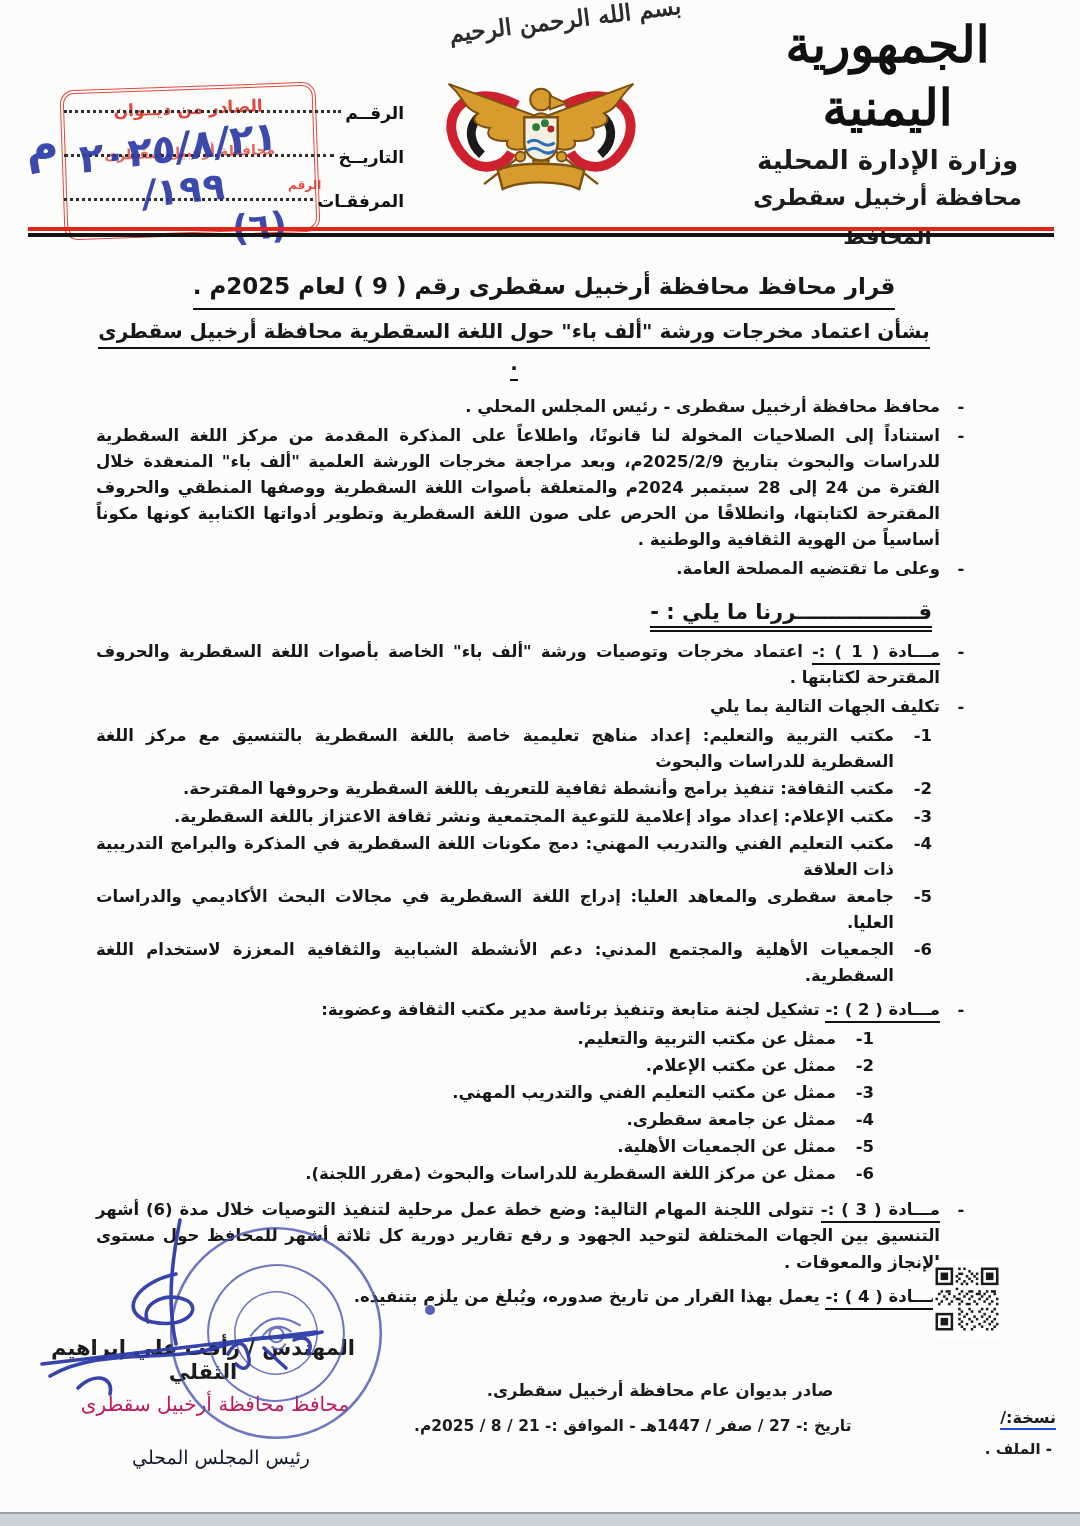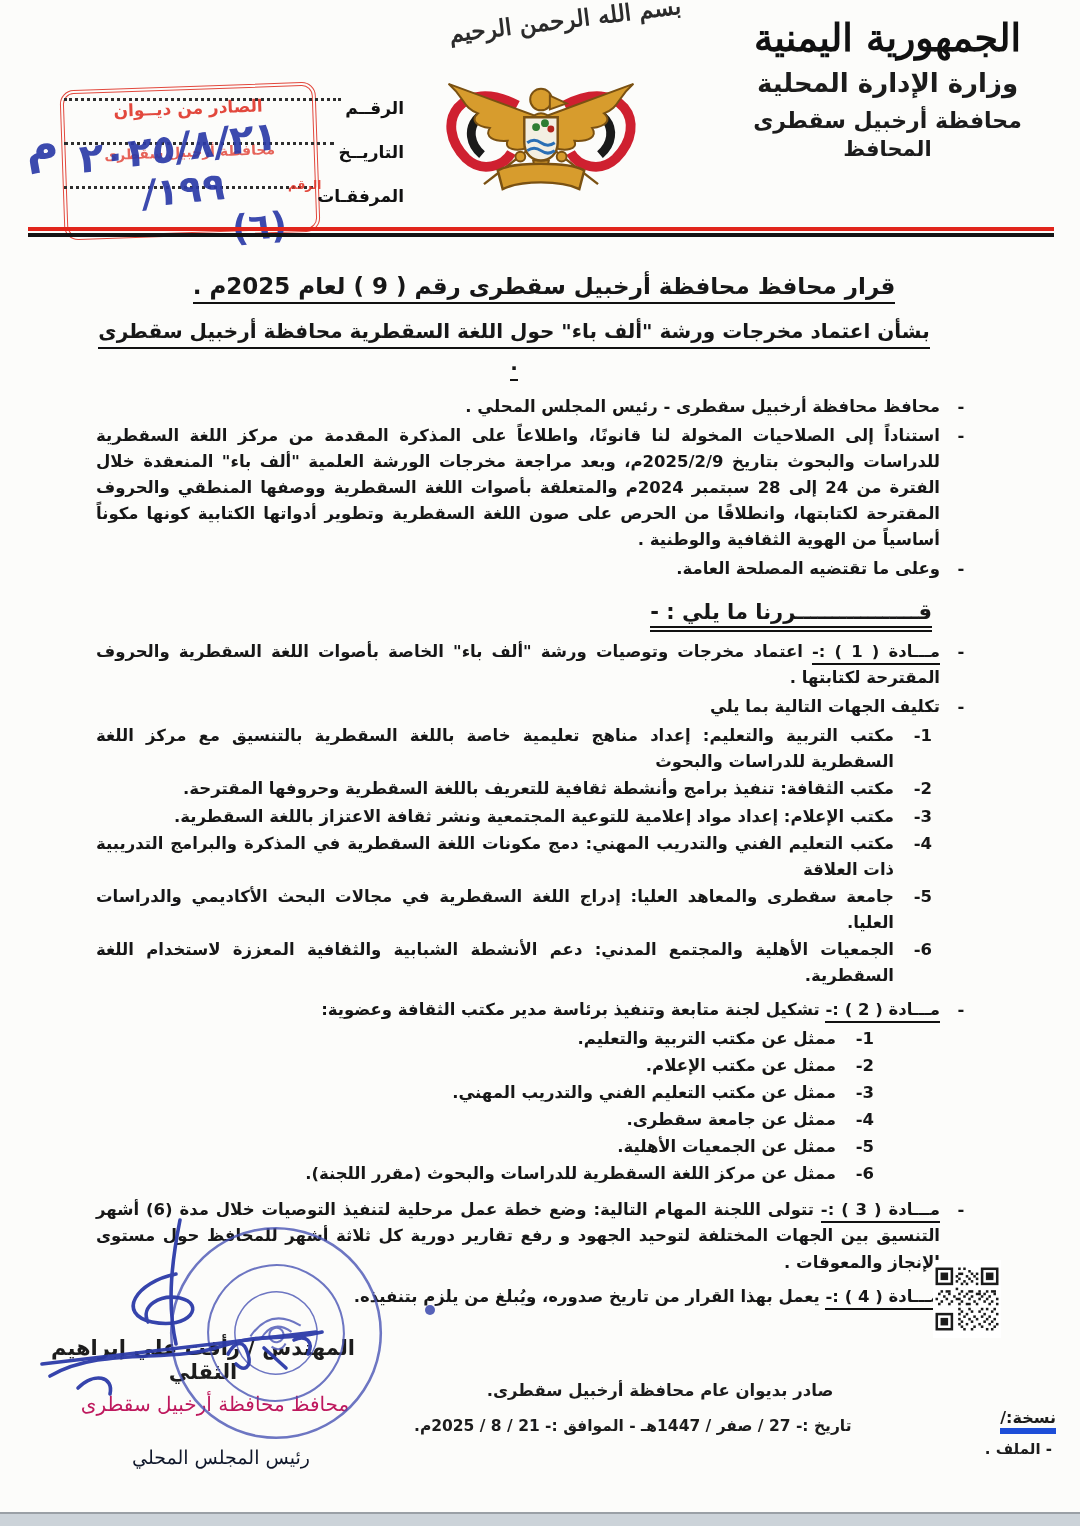--- a/index.html
+++ b/index.html
@@ -9,54 +9,54 @@
     font-family:"DejaVu Sans",sans-serif;direction:rtl;
   }
   
   .bismillah{
     position:absolute;left:440px;top:6px;width:250px;text-align:center;
     font-family:"DejaVu Serif",serif;font-weight:bold;font-size:23px;color:#2b2b2b;
     transform:rotate(-7deg);letter-spacing:1px;
   }
   .emblem{position:absolute;left:423px;top:58px;}
   .org{position:absolute;right:20px;top:14px;width:345px;text-align:center;}
-  .org-republic{font-family:"DejaVu Serif",serif;font-weight:bold;font-size:38px;line-height:1.25;color:#111;}
+  .org-republic{font-family:"DejaVu Serif",serif;font-weight:bold;font-size:50px;line-height:1.25;color:#111;}
   .org-ministry{font-weight:bold;font-size:26px;margin-top:6px;}
   .org-gov{font-weight:bold;font-size:22px;margin-top:10px;}
-  .org-office{font-weight:bold;font-size:21px;margin-top:4px;}
+  .org-office{font-weight:bold;font-size:21px;margin-top:15px;}
   
   .red-stamp{
     position:absolute;left:62px;top:86px;width:248px;height:142px;
     border:4px double #e0392d;border-radius:14px;transform:rotate(-2deg);
     color:#e0392d;text-align:center;opacity:.92;
   }
   .rs-l1{font-weight:bold;font-size:17px;margin-top:8px;}
   .rs-l2{font-weight:bold;font-size:14px;margin-top:26px;opacity:.85;}
   .red-mini{position:absolute;left:288px;top:178px;color:#e0392d;font-size:12px;font-weight:bold;opacity:.9;}
   
   .fields{position:absolute;left:64px;top:98px;width:342px;}
-  .frow{display:flex;align-items:flex-start;height:30px;margin-bottom:14px;}
+  .frow{display:flex;align-items:center;height:30px;margin-bottom:14px;}
   .flabel{font-weight:bold;font-size:17px;color:#111;white-space:nowrap;padding-right:2px;}
   .dots{flex:1;border-bottom:3px dotted #2e2e2e;margin:0 4px 4px 0;}
   
   .hand{position:absolute;color:#2c3ba8;font-weight:bold;direction:ltr;opacity:.92;}
   .hand-date{left:78px;top:124px;font-size:40px;transform:rotate(-7deg) skewX(-6deg);letter-spacing:3px;}
   .hand-meem{left:24px;top:118px;font-size:46px;transform:rotate(-10deg);}
   .hand-num{left:142px;top:168px;font-size:38px;transform:rotate(-6deg) skewX(-6deg);letter-spacing:4px;}
   .hand-att{left:232px;top:206px;font-size:36px;transform:rotate(-4deg);}
   
   .sep-red{position:absolute;left:28px;top:227px;width:1026px;height:4px;background:#e1251b;}
   .sep-black{position:absolute;left:28px;top:233px;width:1026px;height:4px;background:#141414;}
   
   .doc-body{
     position:absolute;top:254px;right:148px;left:96px;
     font-weight:bold;font-size:16.5px;line-height:1.58;text-align:right;color:#171717;
   }
   .title{text-align:center;font-size:23px;margin:14px 0 10px;transform:translateX(30px);}
-  .title span{border-bottom:2.5px solid #111;padding-bottom:3px;}
+  .title span{border-bottom:2.5px solid #111;padding-bottom:9px;}
   .subject{text-align:center;font-size:20px;margin:12px 0 14px;}
   .subject span{border-bottom:2.5px solid #111;padding-bottom:4px;}
   .row{display:flex;margin:3px 0;}
   .dash{width:30px;margin-left:6px;margin-right:-44px;text-align:center;flex:none;}
   .rtext{flex:1;}
   .just{text-align:justify;}
   .decision{font-size:21px;margin:14px 0 10px;}
   .decision span{border-bottom:6px double #111;padding-bottom:2px;}
   .art-label{border-bottom:2.5px solid #111;padding-bottom:2px;white-space:nowrap;margin-top:20px;}
   .numlist{margin:2px 0;}
@@ -69,21 +69,21 @@
     text-align:center;font-family:"DejaVu Serif",serif;font-size:20px;
     margin-top:14px;transform:translateX(62px);
   }
   
   .sig-name{position:absolute;left:14px;top:1336px;width:378px;text-align:center;font-weight:bold;font-size:21px;}
   .sig-role1{position:absolute;left:72px;top:1392px;width:286px;text-align:center;font-family:"DejaVu Serif",serif;font-size:20px;color:#be185d;}
   .sig-role2{position:absolute;left:118px;top:1446px;width:206px;text-align:center;font-family:"DejaVu Serif",serif;font-size:19px;color:#0f172a;}
   .issued{position:absolute;left:468px;top:1381px;width:384px;text-align:center;font-weight:bold;font-size:16.5px;}
   .date-line{position:absolute;left:414px;top:1417px;width:466px;text-align:left;font-weight:bold;font-size:15.5px;}
   .copy-label{position:absolute;right:24px;top:1408px;font-weight:bold;font-size:16px;}
-  .copy-label span{border-bottom:6px solid #1d4ed8;padding-bottom:1px;}
+  .copy-label span{border-bottom:2px solid #1d4ed8;padding-bottom:1px;}
   .copy-item{position:absolute;right:28px;top:1440px;font-weight:bold;font-size:15px;}
   .qr{position:absolute;left:933px;top:1258px;}
   .blue-stamp{position:absolute;left:163px;top:1220px;opacity:.8;transform:rotate(-12deg);}
   .signature-svg{position:absolute;left:18px;top:1212px;}
   .bottom-line{position:absolute;left:0;bottom:12px;width:1080px;height:2px;background:#9aa0a6;}
   .bottom-band{position:absolute;left:0;bottom:0;width:1080px;height:12px;background:#ccd3d9;}
 </style>
 </head>
 <body>
 

